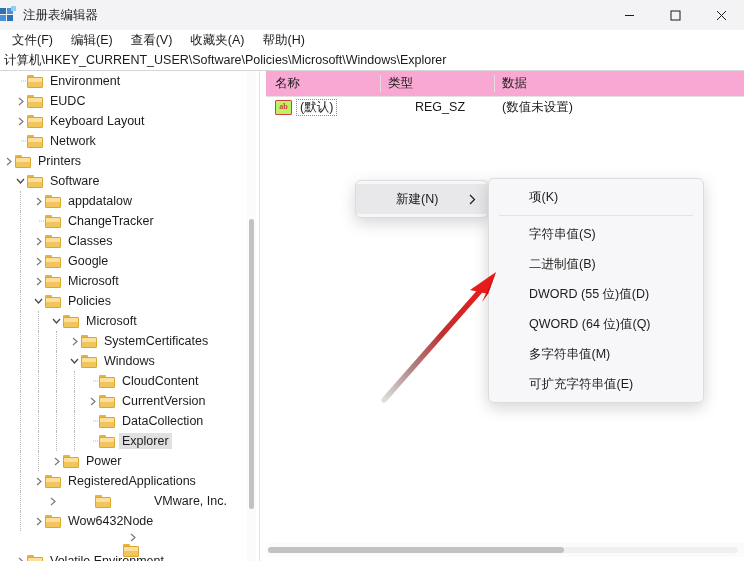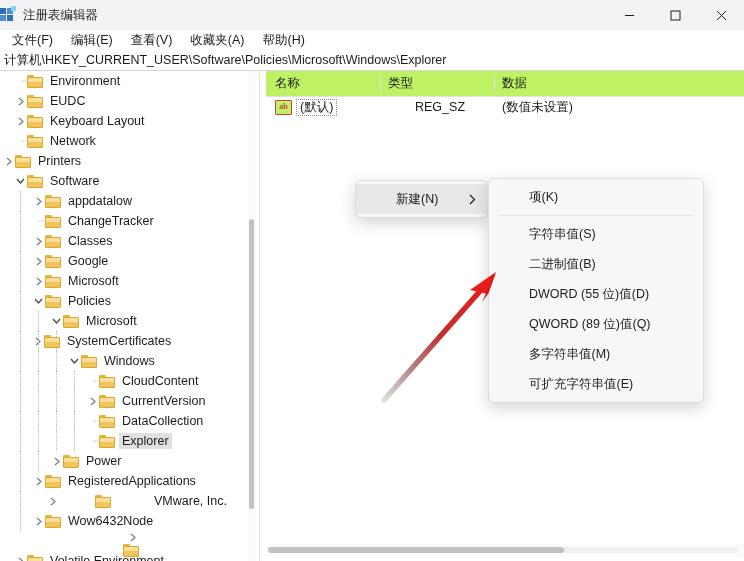--- a/index.html
+++ b/index.html
@@ -56,21 +56,21 @@
   .folder .shine{position:absolute;left:1px;top:3px;width:14px;height:4px;background:#fbdf9a;}
   .trow .tlabel{font-size:12.5px;color:#1b1b1b;padding:0 3px;line-height:16px;}
   .trow.selected .tlabel{background:#e0e0e0;}
   .guide{position:absolute;top:0;width:1px;height:20px;border-left:1px dotted #b9b9b9;}
 
   
   .tv-scroll{position:absolute;right:3px;top:0;width:9px;height:490px;background:#fbfbfb;}
   .tv-thumb{position:absolute;left:2px;width:5px;background:#c2c2c2;border-radius:3px;}
 
   
-  .lv-head{position:absolute;left:0;top:0;width:478px;height:25px;background:#bef264;border-bottom:1px solid #e2e2e2;}
+  .lv-head{position:absolute;left:0;top:0;width:478px;height:25px;background:#f9a8d4;border-bottom:1px solid #e2e2e2;}
   .lv-col{position:absolute;top:0;height:25px;display:flex;align-items:center;font-size:12.5px;color:#1b1b1b;}
   .lv-div{position:absolute;top:4px;width:1px;height:17px;background:#e0e0e0;}
   .lv-row{position:absolute;left:0;top:25px;width:478px;height:22px;}
   .lv-cell{position:absolute;top:0;height:22px;display:flex;align-items:center;font-size:12.5px;color:#1b1b1b;}
   .ab-icon{width:15px;height:13px;border:1px solid #d23f3f;border-radius:1px;background:#bef264;
     display:flex;align-items:center;justify-content:center;font-size:8px;color:#d23f3f;
     font-family:"Liberation Serif",serif;line-height:1;font-weight:bold;}
   .name-focus{border:1px dotted #8a8a8a;padding:0 3px;margin-left:4px;line-height:15px;}
 
   
@@ -314,21 +314,21 @@
               <polyline points="2,2 5.5,6 9,2" fill="none" stroke="#4a4a4a" stroke-width="1.3"></polyline>
             </svg>
           </div>
           <div class="folder">
             <div class="tab"></div>
             <div class="body"></div>
             <div class="shine"></div>
           </div>
           <div class="tlabel">Microsoft</div>
         </div>
-        <div class="trow" style="padding-left: 31px;">
+        <div class="trow" style="padding-left: 68px;">
           <div class="guide" style="left: 20px;"></div>
           <div class="guide" style="left: 38px;"></div>
           <div class="guide" style="left: 56px;"></div>
           <div class="twist">
             <svg width="8" height="11" viewBox="0 0 8 11">
               <polyline points="2,2 6,5.5 2,9" fill="none" stroke="#7a7a7a" stroke-width="1.2"></polyline>
             </svg>
           </div>
           <div class="folder">
             <div class="tab"></div>
@@ -556,21 +556,21 @@
       <div class="citem">
         <span class="clabel">字符串值(S)</span>
       </div>
       <div class="citem">
         <span class="clabel">二进制值(B)</span>
       </div>
       <div class="citem">
         <span class="clabel">DWORD (55 位)值(D)</span>
       </div>
       <div class="citem">
-        <span class="clabel">QWORD (89 位)值(Q)</span>
+        <span class="clabel">QWORD (64 位)值(Q)</span>
       </div>
       <div class="citem">
         <span class="clabel">多字符串值(M)</span>
       </div>
       <div class="citem">
         <span class="clabel">可扩充字符串值(E)</span>
       </div>
     </div>
 
   <div class="arrow">

